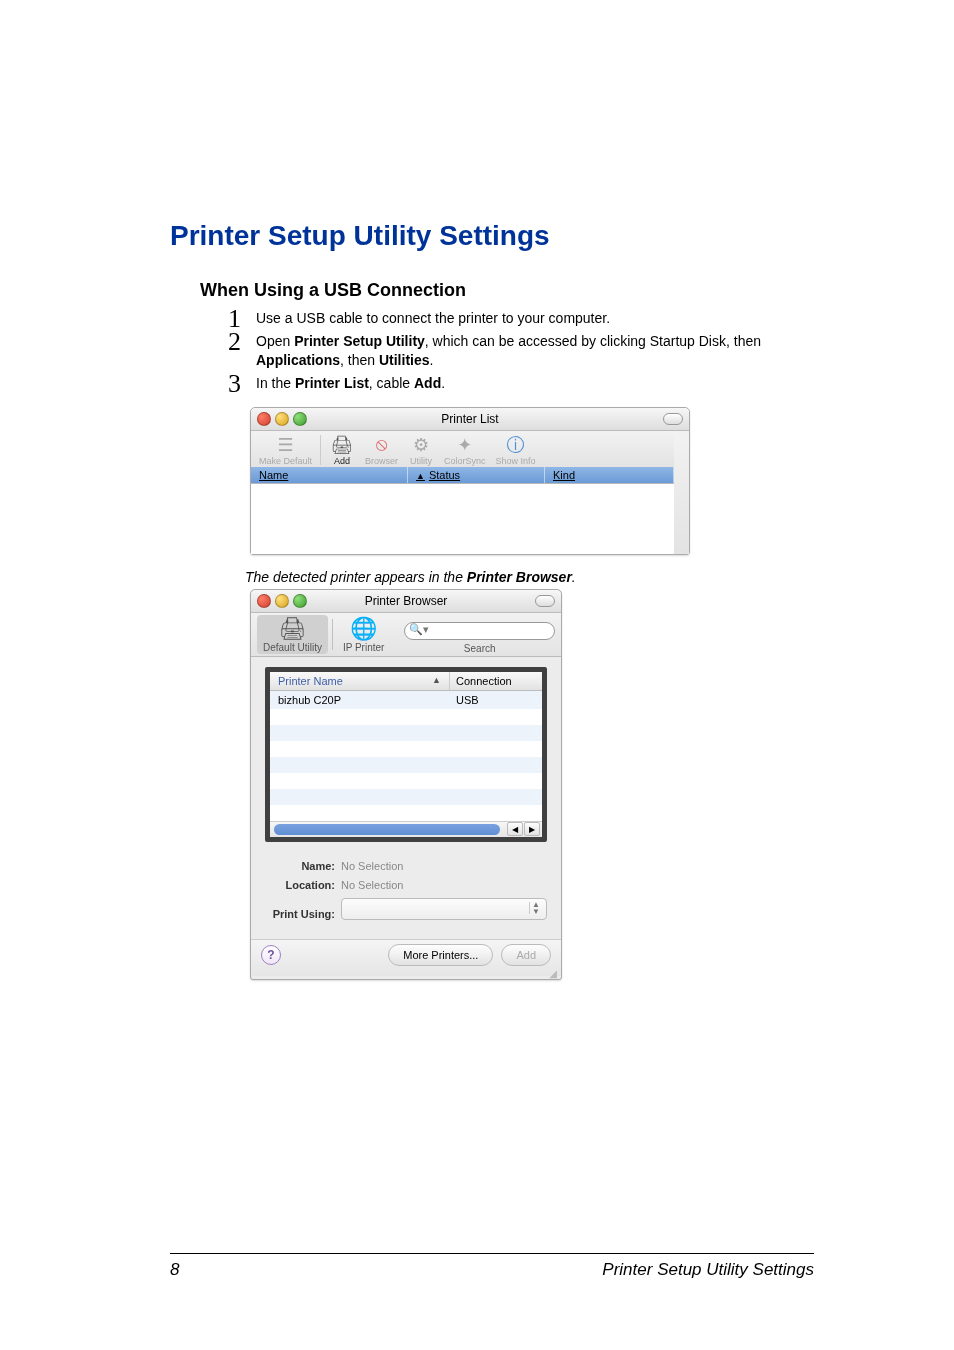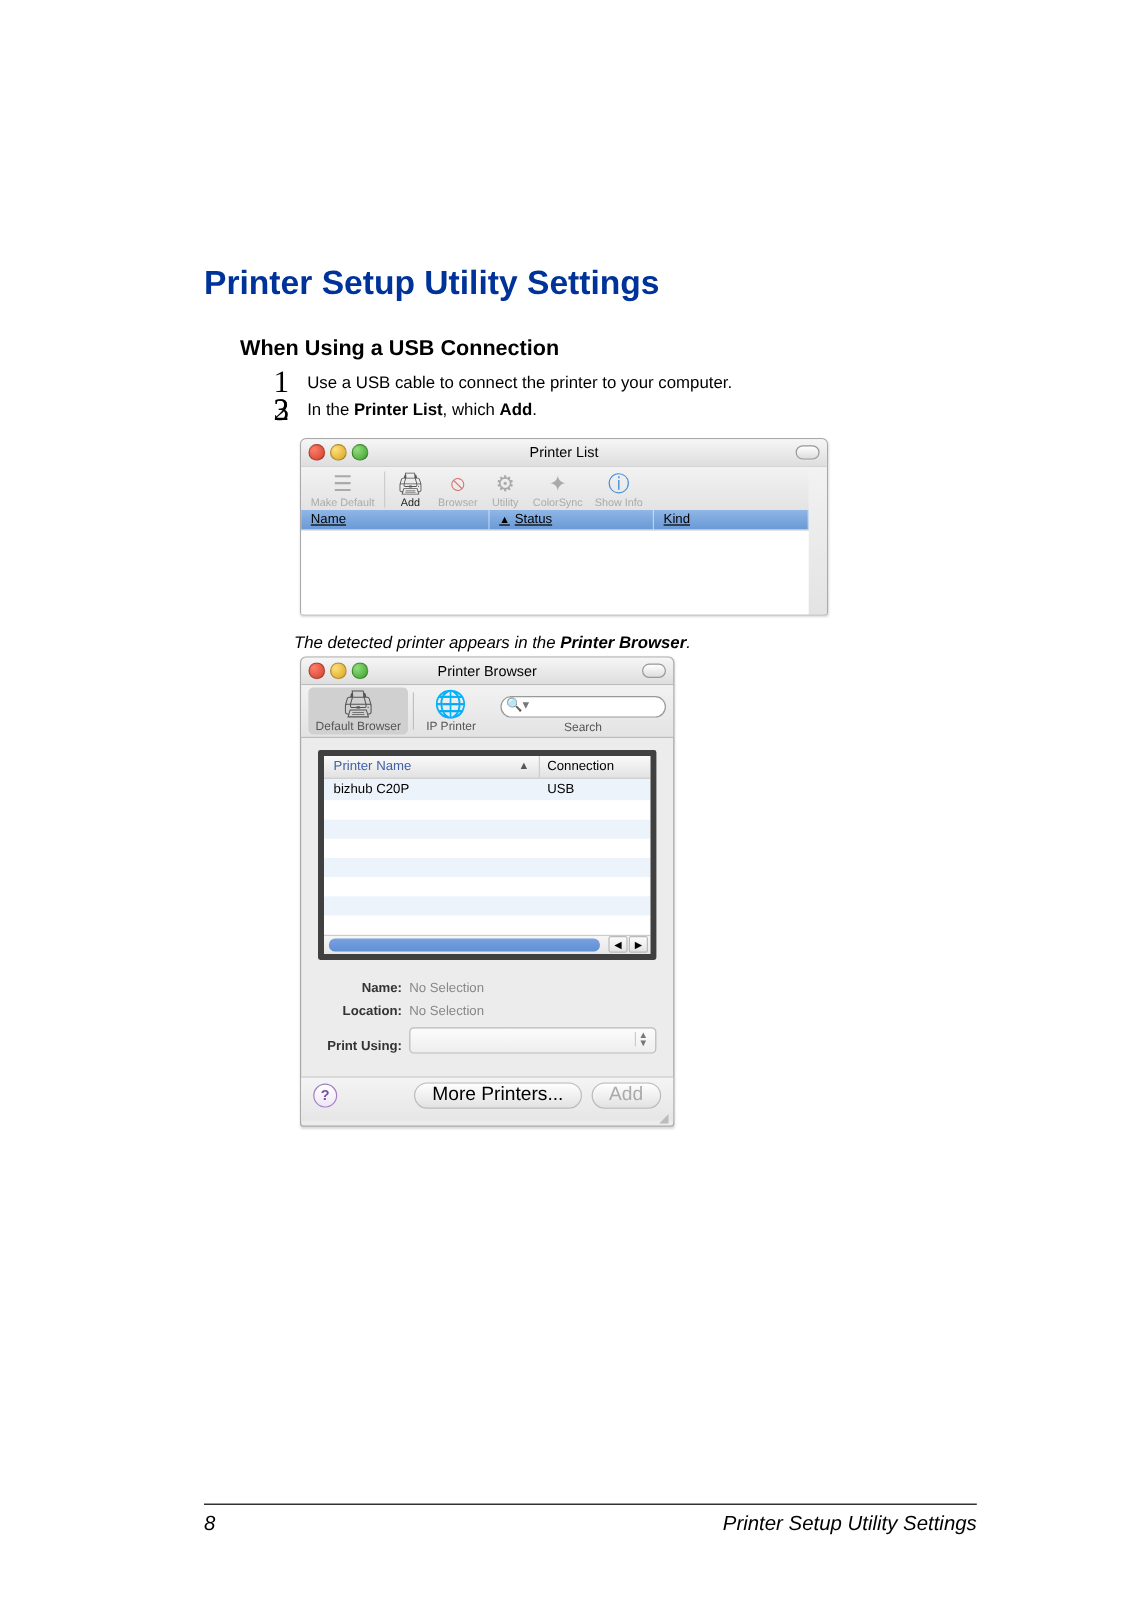--- a/index.html
+++ b/index.html
@@ -294,21 +294,21 @@
     display:flex;align-items:center;justify-content:center;
     background:linear-gradient(#fff,#efe6f7);
     margin-right:auto;
   }
   .aqua-btn {
     height:20px;
     padding: 0 14px;
     border:1px solid #bbb;
     border-radius:11px;
     background:linear-gradient(#fefefe,#e2e2e2);
-    font-size:16px;
+    font-size:11px;
     display:flex;align-items:center;
   }
   .aqua-btn.disabled { color:#aaa; }
   .resize-grip {
      text-align:right; font-size:10px; color:#bbb; padding-right:4px; margin-top:-8px;
   }
 
   
   .footer {
     position:absolute;
@@ -332,25 +332,28 @@
   <h1 class="main-heading">Printer Setup Utility Settings</h1>
   <h2 class="sub-heading">When Using a USB Connection</h2>
 
   <div class="steps">
     <div class="step">
       <span class="step-number">1</span>
       <span>Use a USB cable to connect the printer to your computer.</span>
     </div>
     <div class="step">
       <span class="step-number">2</span>
+      <span>
+        <span>Open </span><span class="bold">Printer Setup Utility</span><span>, which can be accessed by clicking Startup Disk, then </span><span class="bold">Applications</span><span>, then </span><span class="bold">Utilities</span><span>.</span>
+      </span>
     </div>
     <div class="step">
       <span class="step-number">3</span>
       <span>
-        <span>In the </span><span class="bold">Printer List</span><span>, which </span><span class="bold">Add</span><span>.</span>
+        <span>In the </span><span class="bold">Printer List</span><span>, cable </span><span class="bold">Add</span><span>.</span>
       </span>
     </div>
   </div>
 
   <div style="height:10px"></div>
 
   <div class="win1">
     <div class="titlebar">
       <div class="traffic">
         <div class="dot red"></div>
@@ -410,21 +413,21 @@
         <div class="dot red"></div>
         <div class="dot yellow"></div>
         <div class="dot green"></div>
       </div>
       <span>Printer Browser</span>
       <div class="pill"></div>
     </div>
     <div class="toolbar2">
       <div class="tab selected">
         <div class="ti2">🖨</div>
-        <span>Default Browser</span>
+        <span>Default Utility</span>
       </div>
       <div class="tb-sep"></div>
       <div class="tab">
         <div class="ti2">🌐</div>
         <span>IP Printer</span>
       </div>
       <div class="searchbox">
         <div class="sb-wrap">
           <span class="sb-icon">🔍▾</span>
           <input type="text" placeholder="" style="">

